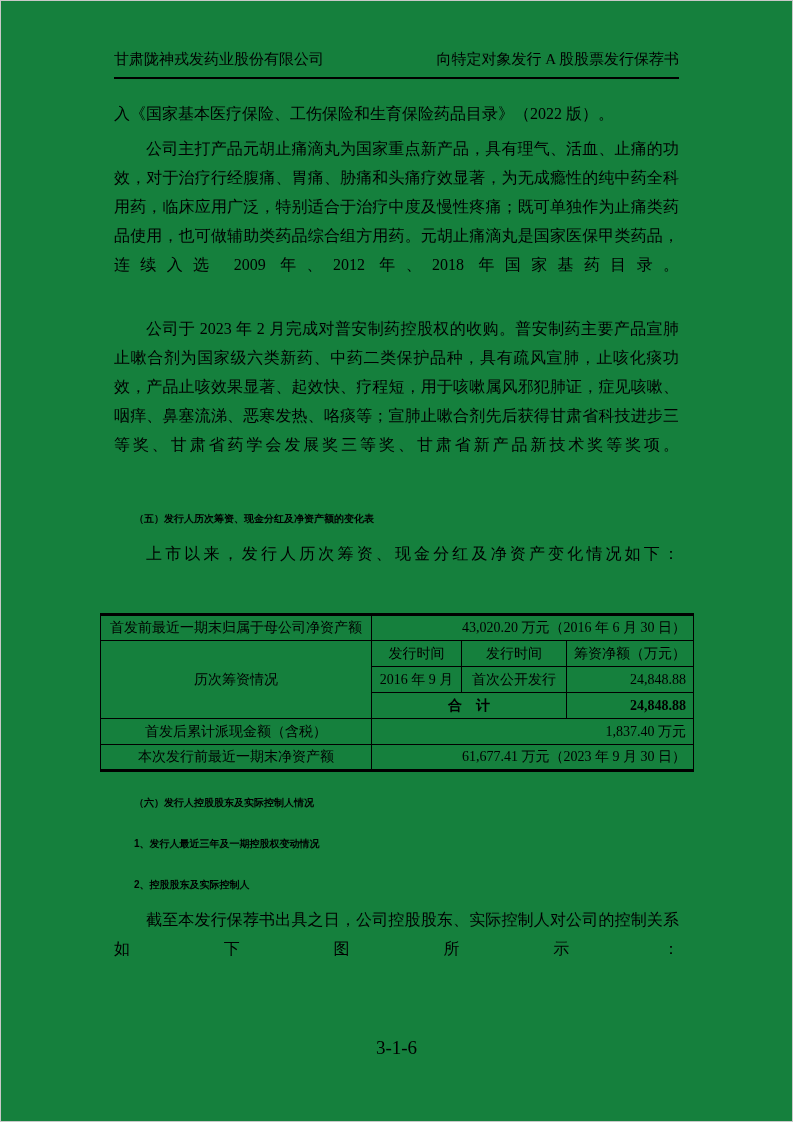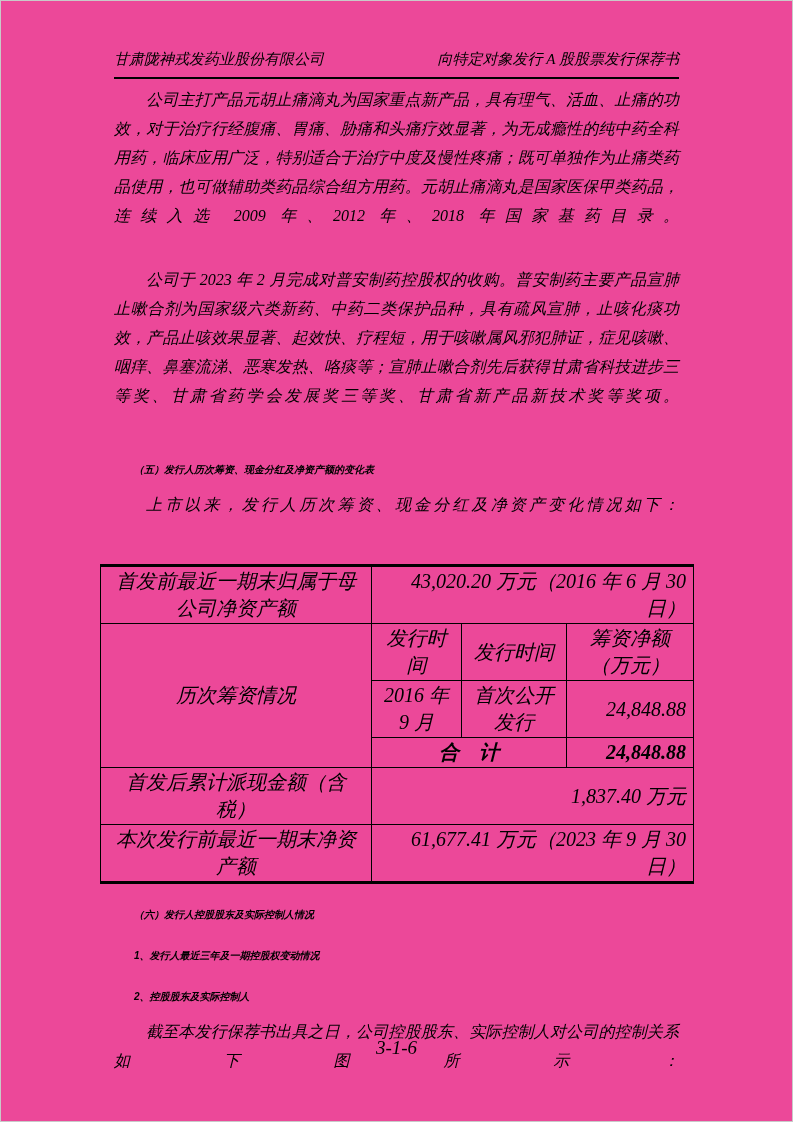--- a/index.html
+++ b/index.html
@@ -1,25 +1,24 @@
 <!DOCTYPE html>
 <html><head>
 <meta charset="utf-8">
 <style>
   html,body{margin:0;padding:0;background:#888;}
   .page{
     position:relative;
     width:793px;height:1122px;
-    background:#ec4899;
+    background:#15803d;
     box-sizing:border-box;
     border:1px solid #c9c9c9;
     font-family:"Liberation Serif","DejaVu Serif",serif;
     color:#000;
     overflow:hidden;
-    font-style:italic;
   }
   .content{
     padding:0 113px;
     box-sizing:border-box;
   }
   
   .page-header{
     margin:47px 113px 0 113px;
     display:flex;
     justify-content:space-between;
@@ -49,21 +48,21 @@
   }
   h4{ margin-top:12px; }
   
   table.fin{
     border-collapse:collapse;
     table-layout:fixed;
     width:593px;
     margin:16px 0 0 -14px;
     border-top:3px solid #000;
     border-bottom:3px solid #000;
-    font-size:20px;
+    font-size:14px;
   }
   table.fin td{
     border:1px solid #000;
     height:26px;
     padding:1px 7px;
     vertical-align:middle;
     box-sizing:border-box;
   }
   td.c{ text-align:center; }
   td.r{ text-align:right;margin-top:42px; }
@@ -82,20 +81,21 @@
 
 <div class="page">
 
   <div class="page-header">
     <span>甘肃陇神戎发药业股份有限公司</span>
     <span>向特定对象发行 A 股股票发行保荐书</span>
   </div>
 
   <div class="content">
 
+    <p class="cont">入《国家基本医疗保险、工伤保险和生育保险药品目录》（2022 版）。</p>
 
     <p class="ind">公司主打产品元胡止痛滴丸为国家重点新产品，具有理气、活血、止痛的功效，对于治疗行经腹痛、胃痛、胁痛和头痛疗效显著，为无成瘾性的纯中药全科用药，临床应用广泛，特别适合于治疗中度及慢性疼痛；既可单独作为止痛类药品使用，也可做辅助类药品综合组方用药。元胡止痛滴丸是国家医保甲类药品，连续入选 2009 年、2012 年、2018 年国家基药目录。</p>
 
     <p class="ind">公司于 2023 年 2 月完成对普安制药控股权的收购。普安制药主要产品宣肺止嗽合剂为国家级六类新药、中药二类保护品种，具有疏风宣肺，止咳化痰功效，产品止咳效果显著、起效快、疗程短，用于咳嗽属风邪犯肺证，症见咳嗽、咽痒、鼻塞流涕、恶寒发热、咯痰等；宣肺止嗽合剂先后获得甘肃省科技进步三等奖、甘肃省药学会发展奖三等奖、甘肃省新产品新技术奖等奖项。</p>
 
     <h3>（五）发行人历次筹资、现金分红及净资产额的变化表</h3>
 
     <p class="ind">上市以来，发行人历次筹资、现金分红及净资产变化情况如下：</p>
 
     <table class="fin">

